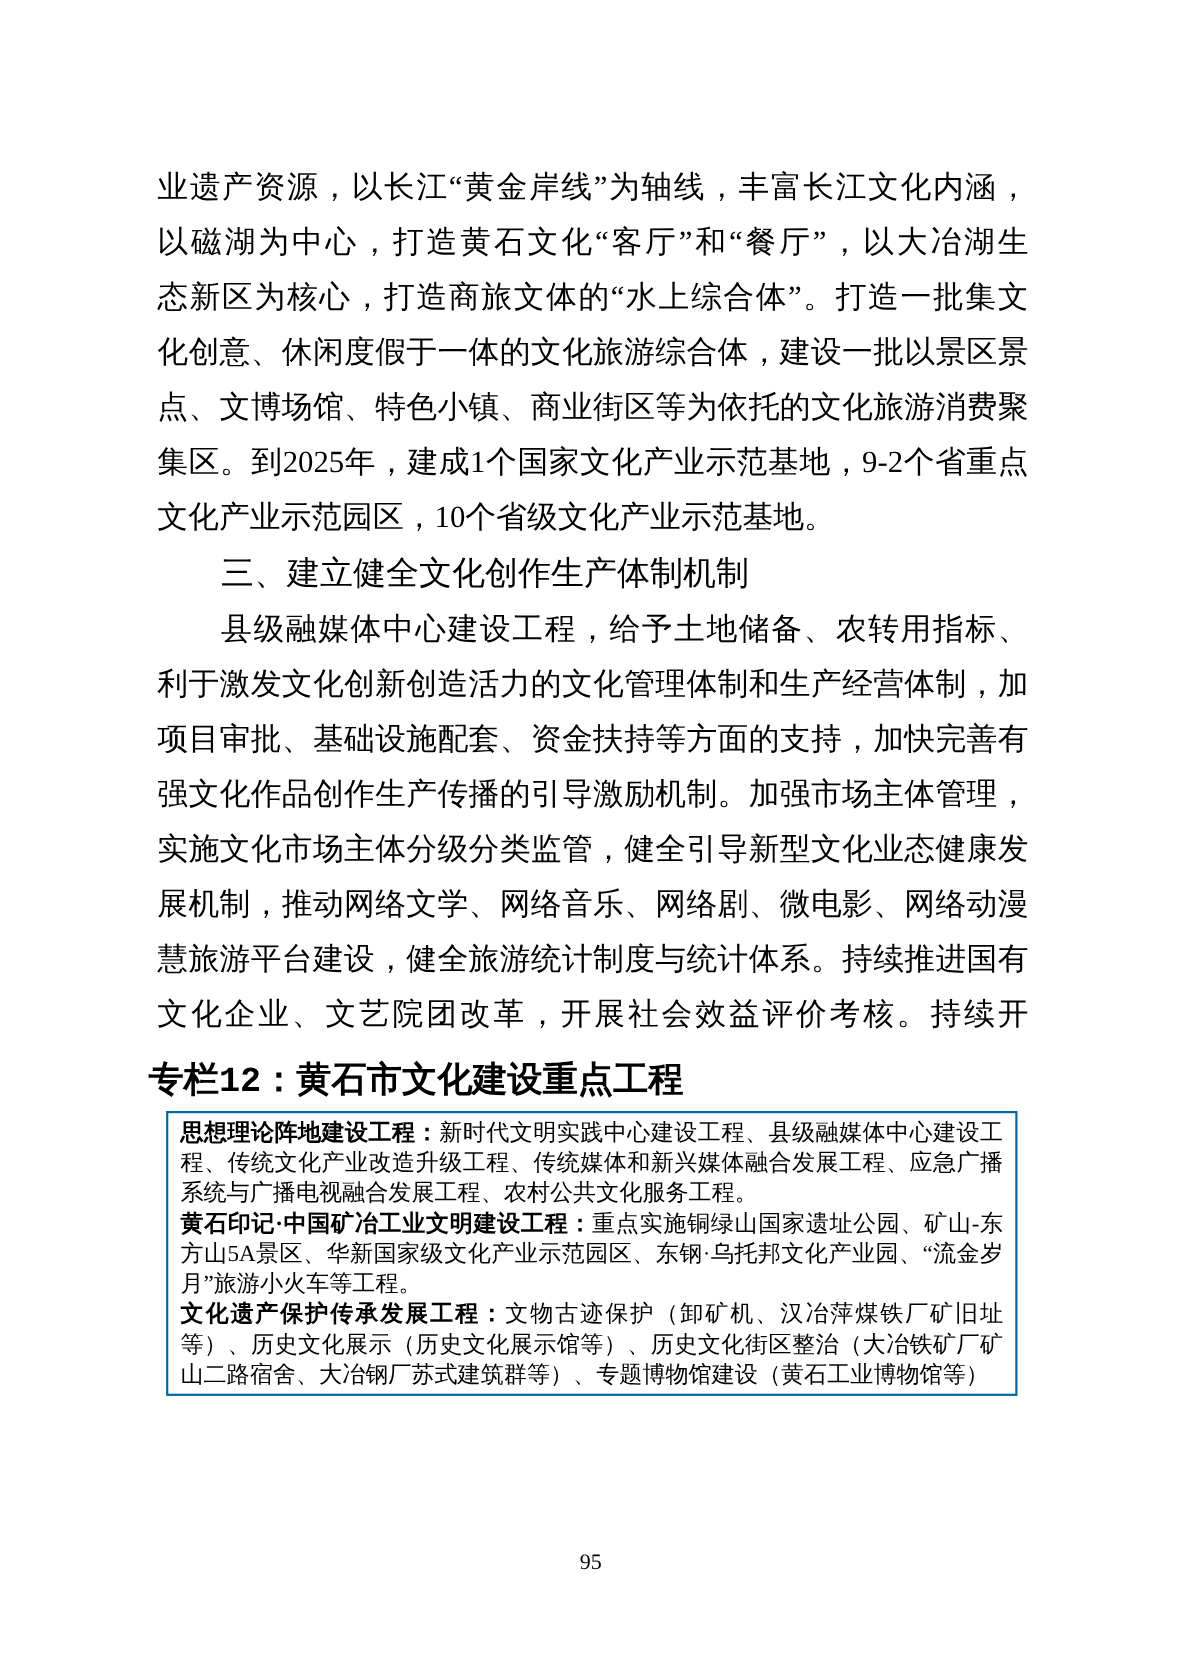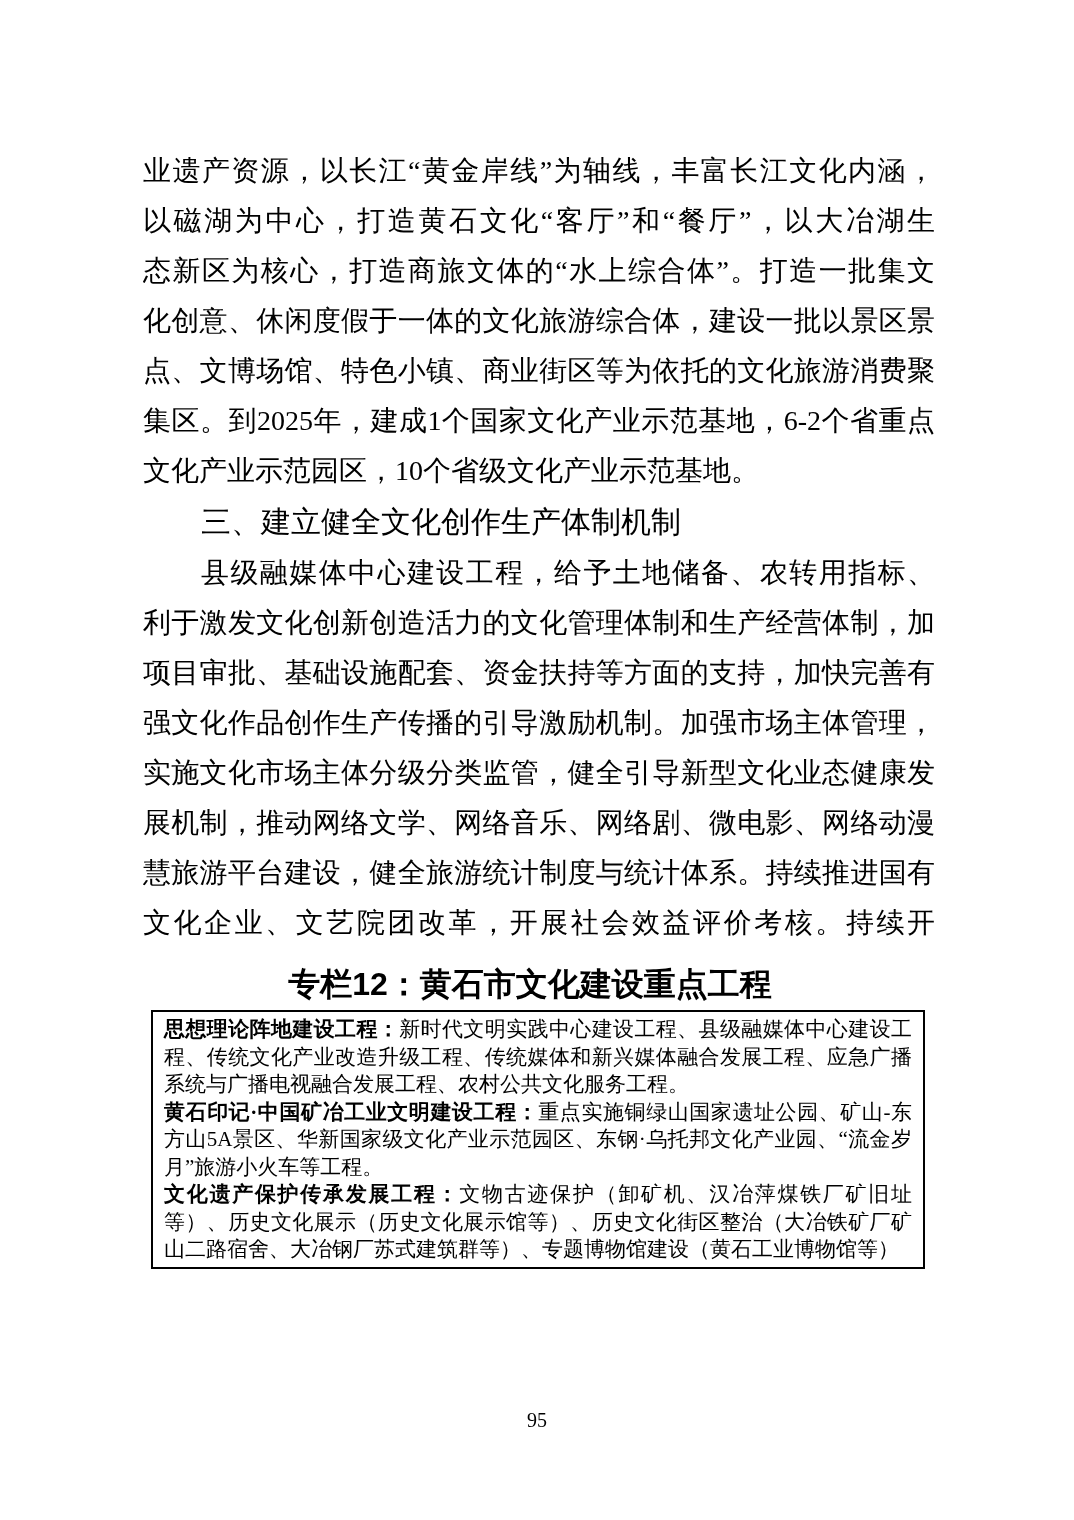--- a/index.html
+++ b/index.html
@@ -42,34 +42,33 @@
   .section-heading {
     font-family: "Liberation Sans", sans-serif;
     font-weight: normal;
     font-size: 30px;
     line-height: 52px;
     height: 52px;
     text-indent: 58px;
     margin: 0;
   }
   .box-title {
-    font-family: Liberation Sans, sans-serif;
+    font-family: Liberation Mono, monospace;
     font-weight: bold;
     font-size: 32px;
     line-height: 40px;
-    text-align: center;
     margin: 16px 0 6px -8px;
     width: 790px;
   }
   .highlight-box {
     box-sizing: border-box;
     width: 774px;
     min-height: 256px;
     margin-left: 8px;
-    border: 2px solid #000000;
+    border: 2px solid #0369a1;
     padding: 4px 11px 3px 11px;
   }
   .box-item {
     margin: 0;
     font-size: 21px;
     line-height: 27.5px;
     text-align: justify;
   }
   .box-label {
     font-weight: bold;
@@ -89,21 +88,21 @@
 
 <div class="page">
   <div class="content">
 
     <div class="para">
         <div class="line">业遗产资源，以长江“黄金岸线”为轴线，丰富长江文化内涵，</div>
         <div class="line">以磁湖为中心，打造黄石文化“客厅”和“餐厅”，以大冶湖生</div>
         <div class="line">态新区为核心，打造商旅文体的“水上综合体”。打造一批集文</div>
         <div class="line">化创意、休闲度假于一体的文化旅游综合体，建设一批以景区景</div>
         <div class="line">点、文博场馆、特色小镇、商业街区等为依托的文化旅游消费聚</div>
-        <div class="line">集区。到2025年，建成1个国家文化产业示范基地，6-2个省重点</div>
+        <div class="line">集区。到2025年，建成1个国家文化产业示范基地，9-2个省重点</div>
         <div class="line line-last">文化产业示范园区，10个省级文化产业示范基地。</div>
       </div>
 
     <h3 class="section-heading">三、建立健全文化创作生产体制机制</h3>
 
     <div class="para">
         <div class="line indent">县级融媒体中心建设工程，给予土地储备、农转用指标、</div>
         <div class="line">利于激发文化创新创造活力的文化管理体制和生产经营体制，加</div>
         <div class="line">项目审批、基础设施配套、资金扶持等方面的支持，加快完善有</div>
         <div class="line">强文化作品创作生产传播的引导激励机制。加强市场主体管理，</div>

